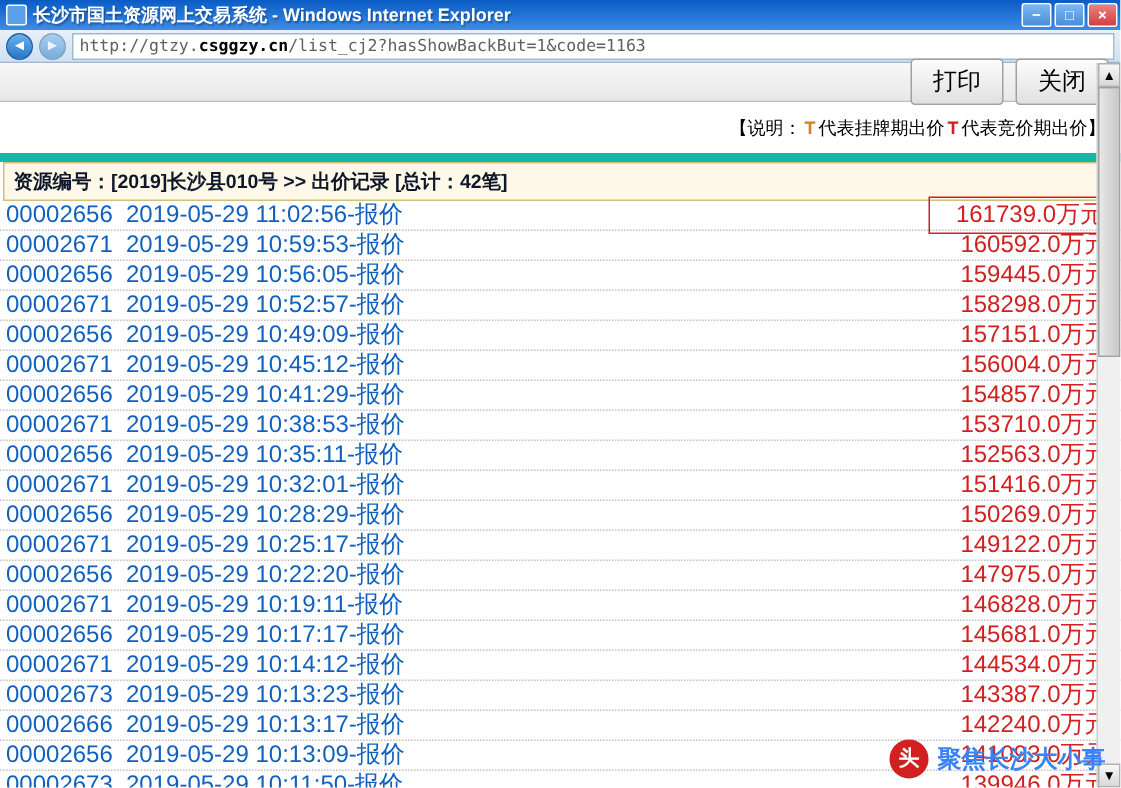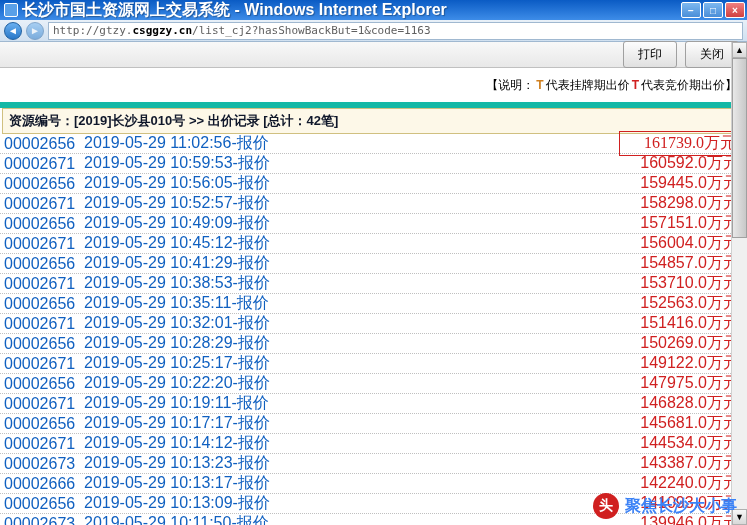--- a/index.html
+++ b/index.html
@@ -1,48 +1,48 @@
 <!DOCTYPE html>
 <html><head>
   <meta charset="utf-8">
   <style>
     * { margin: 0; padding: 0; box-sizing: border-box; }
     body { font-family: "Microsoft YaHei", SimSun, Arial, sans-serif; font-size: 12px; background: #fff; width: 747px; height: 525px; overflow: hidden; position: relative; }
     
     .titlebar { height: 20px; background: linear-gradient(to bottom, #0a5bc4, #3d8ce8); display: flex; align-items: center; justify-content: space-between; padding: 0 2px; color: #fff; }
     .titlebar-left { display: flex; align-items: center; gap: 4px; padding-left: 2px; }
     .titlebar-icon { width: 14px; height: 14px; background: #5aa0e8; border: 1px solid #fff; border-radius: 2px; display: inline-block; }
-    .titlebar-text { font-size: 16px; font-weight: bold; text-shadow: 1px 1px 1px rgba(0,0,0,0.3); white-space: nowrap; }
+    .titlebar-text { font-size: 12px; font-weight: bold; text-shadow: 1px 1px 1px rgba(0,0,0,0.3); white-space: nowrap; }
     .win-controls { display: flex; gap: 2px; }
     .win-btn { width: 20px; height: 16px; border: 1px solid #fff; border-radius: 2px; display: flex; align-items: center; justify-content: center; font-size: 10px; font-weight: bold; cursor: pointer; }
     .win-min { background: linear-gradient(to bottom, #7db8f0, #4a8ed8); color: #fff; }
     .win-max { background: linear-gradient(to bottom, #7db8f0, #4a8ed8); color: #fff; }
     .win-close { background: linear-gradient(to bottom, #f08080, #d04040); color: #fff; }
     
     .addressbar { height: 22px; background: linear-gradient(to bottom, #e8f0f8, #d0e0f0); display: flex; align-items: center; padding: 0 4px; border-bottom: 1px solid #a0b8d0; gap: 4px; }
     .nav-btn { width: 18px; height: 18px; border-radius: 50%; background: linear-gradient(to bottom, #6ab0f0, #2878c8); border: 1px solid #2060a0; display: flex; align-items: center; justify-content: center; color: #fff; font-size: 10px; cursor: pointer; }
     .nav-btn.fwd { opacity: 0.5; }
     .url-field { flex: 1; height: 18px; background: #fff; border: 1px solid #a0b8d0; padding: 0 4px; display: flex; align-items: center; font-family: monospace; font-size: 11px; color: #606060; }
     .url-dom { color: #000; font-weight: bold; }
     
     .toolbar { height: 26px; background: linear-gradient(to bottom, #f8f8f8, #e8e8e8); border-bottom: 1px solid #c0c0c0; display: flex; justify-content: flex-end; align-items: center; padding: 0 8px; gap: 8px; }
-    .tb-btn { padding: 4px 14px; background: linear-gradient(to bottom, #fdfdfd, #e0e0e0); border: 1px solid #a0a0a0; border-radius: 3px; font-size: 12px; cursor: pointer; }
+    .tb-btn { padding: 4px 14px; background: linear-gradient(to bottom, #fdfdfd, #e0e0e0); border: 1px solid #a0a0a0; border-radius: 3px; font-size: 16px; cursor: pointer; }
     
     .legend-row { height: 40px; display: flex; align-items: center; justify-content: flex-end; padding: 0 10px; font-size: 12px; border-bottom: 6px solid #14b8a6; }
     .legend-row .t-orange { color: #d08020; font-weight: bold; margin: 0 2px; }
     .legend-row .t-red { color: #d02020; font-weight: bold; margin: 0 2px; }
     
     .res-header { background: #fdf8e8; border: 1px solid #d0c080; padding: 3px 6px; color: #0f172a; font-size: 13px; font-weight: bold; margin: 0 2px; }
     
     .records { }
     .record-row { display: flex; height: 20px; align-items: center; border-bottom: 1px dotted #c0c0c0; padding: 0 8px 0 4px; font-family: Arial, sans-serif; font-size: 16px; }
     .col-id { width: 80px; color: #1060c0; }
     .col-time { flex: 1; color: #1060c0; }
     .col-price { width: 120px; text-align: right; color: #d02020; }
-    .record-row:first-child .col-price { border: 1px solid #d02020; padding: 1px 2px; font-family: Liberation Serif, serif; }
+    .record-row:first-child .col-price { border: 1px solid #d02020; padding: 1px 2px; }
     
     .watermark { position: absolute; right: 10px; bottom: 6px; display: flex; align-items: center; gap: 6px; z-index: 10; }
     .wm-icon { width: 26px; height: 26px; border-radius: 50%; background: #d02020; color: #fff; display: flex; align-items: center; justify-content: center; font-size: 14px; font-weight: bold; }
     .wm-text { font-size: 16px; font-weight: bold; color: #3b82f6; }
     
     .scrollbar { position: absolute; right: 0; top: 42px; width: 16px; bottom: 0; background: #f0f0f0; border-left: 1px solid #d0d0d0; }
     .scroll-up, .scroll-down { height: 16px; background: linear-gradient(to bottom,#f8f8f8,#d8d8d8); border: 1px solid #b0b0b0; display: flex; align-items: center; justify-content: center; font-size: 9px; cursor: pointer; }
     .scroll-down { position: absolute; bottom: 0; width: 100%; }
     .scroll-thumb { position: absolute; top: 16px; height: 180px; width: 100%; background: linear-gradient(to right,#e8e8e8,#c8c8c8); border: 1px solid #a0a0a0; cursor: pointer; }
   </style>

